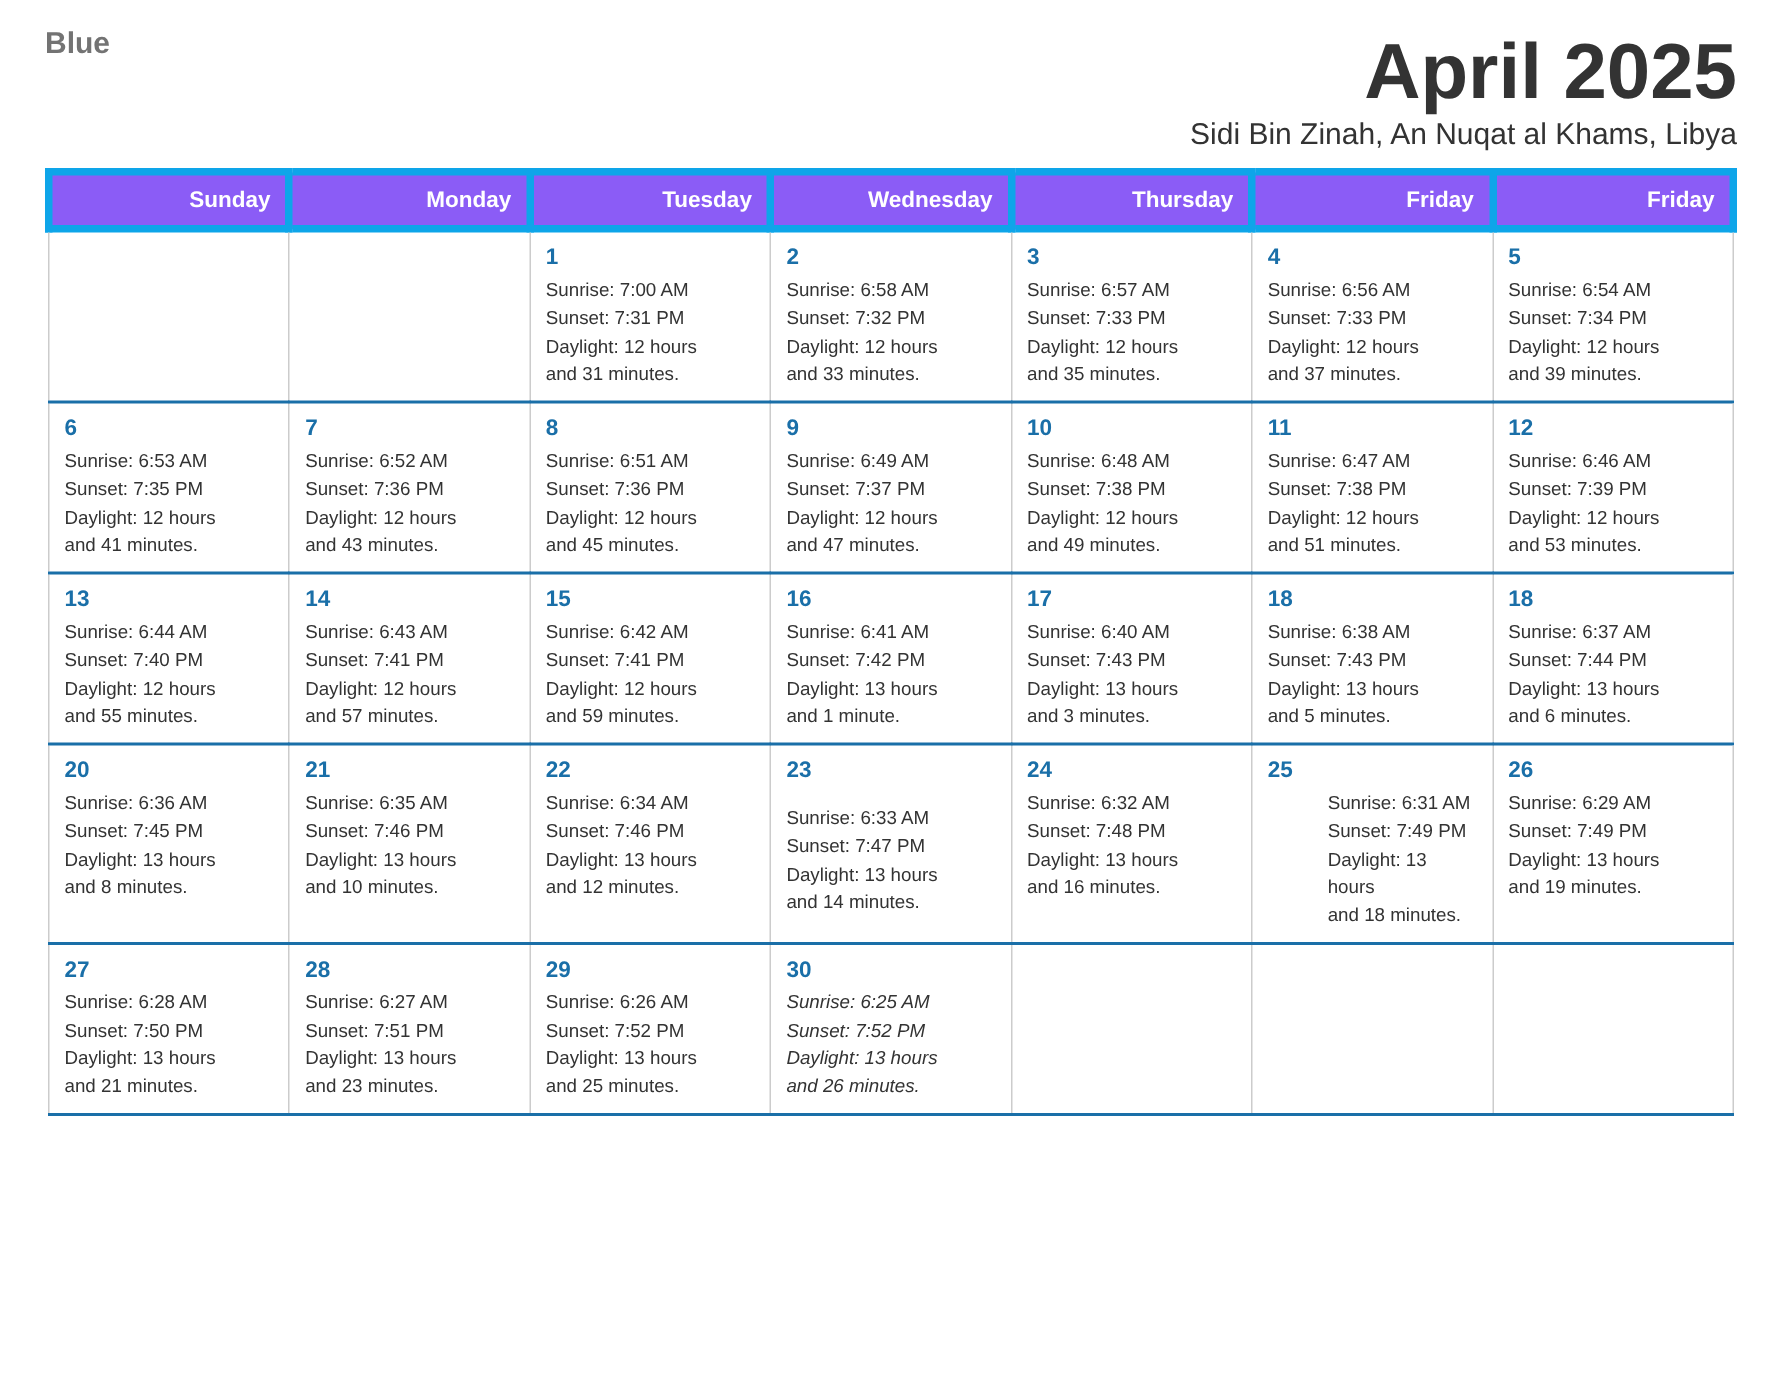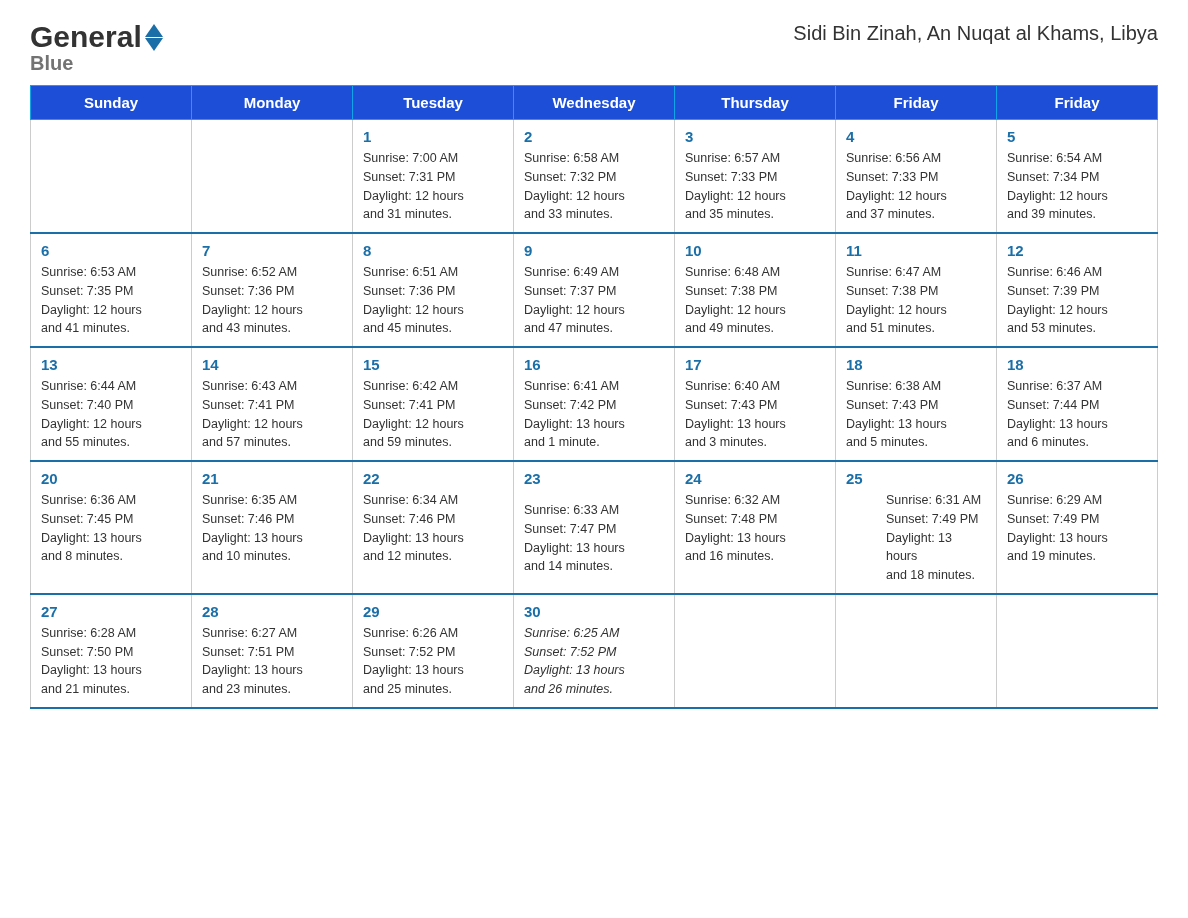--- a/index.html
+++ b/index.html
@@ -42,27 +42,27 @@
       font-weight: normal;
       color: #333;
       margin-top: 2px;
     }
     .calendar {
       width: 100%;
       border-collapse: collapse;
       margin-top: 10px;
     }
     .calendar thead tr th {
-      background-color: #1d4ed8;
+      background-color: #8b5cf6;
       color: #fff;
       padding: 8px 10px;
-      text-align: center;
+      text-align: right;
       font-size: 15px;
       font-weight: bold;
-      border: 1px solid #0ea5e9;
+      border: 5px solid #0ea5e9;
     }
     .calendar tbody tr td {
       border: 1px solid #ccc;
       vertical-align: top;
       padding: 8px 10px;
       width: 14.28%;
       min-height: 100px;
       font-size: 13px;
       color: #333;
     }
@@ -110,30 +110,24 @@
       border-left: 9px solid transparent;
       border-right: 9px solid transparent;
       border-top: 13px solid #1a6fa8;
     }
   </style>
 </head>
 <body>
 
 <div class="header-row">
   <div class="logo">
-    <div class="logo-icon-row">
-      <span class="logo-word">General</span>
-      <span class="logo-arrows">
-        <span class="arrow-up"></span>
-        <span class="arrow-down"></span>
-      </span>
-    </div>
     <div class="logo-blue">Blue</div>
   </div>
   <div class="title-block">
+    <h1>April 2025</h1>
     <h2>Sidi Bin Zinah, An Nuqat al Khams, Libya</h2>
   </div>
 </div>
 
 <table class="calendar">
   <thead>
     <tr>
     <th>Sunday</th>
         <th>Monday</th>
         <th>Tuesday</th>

